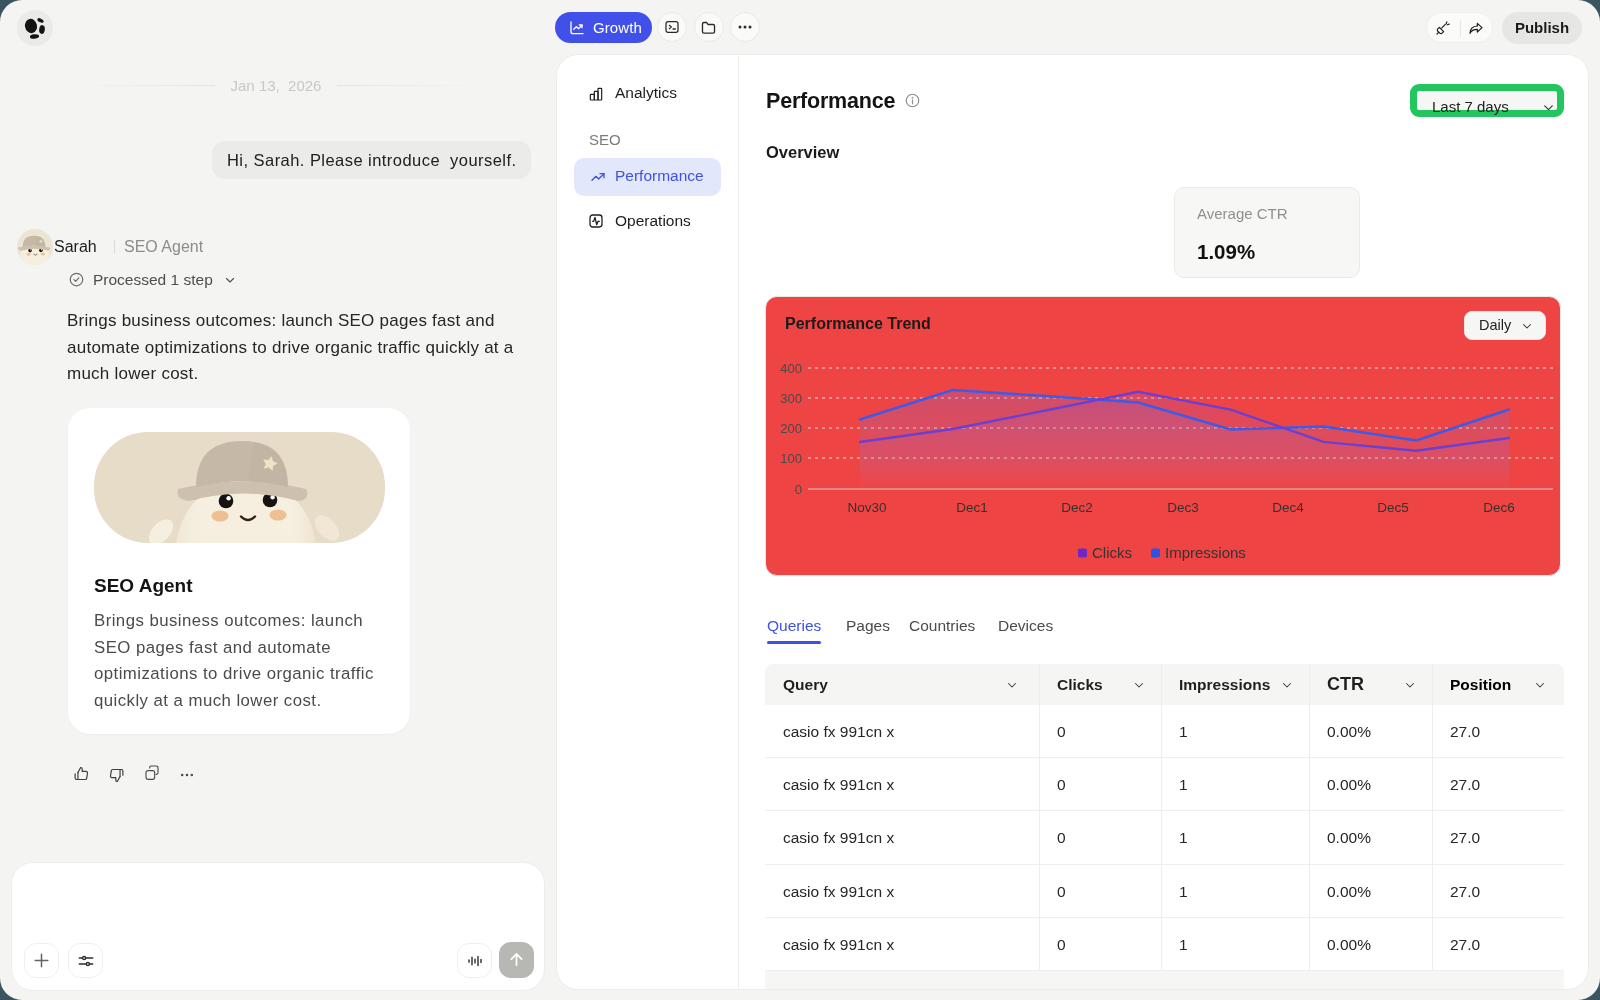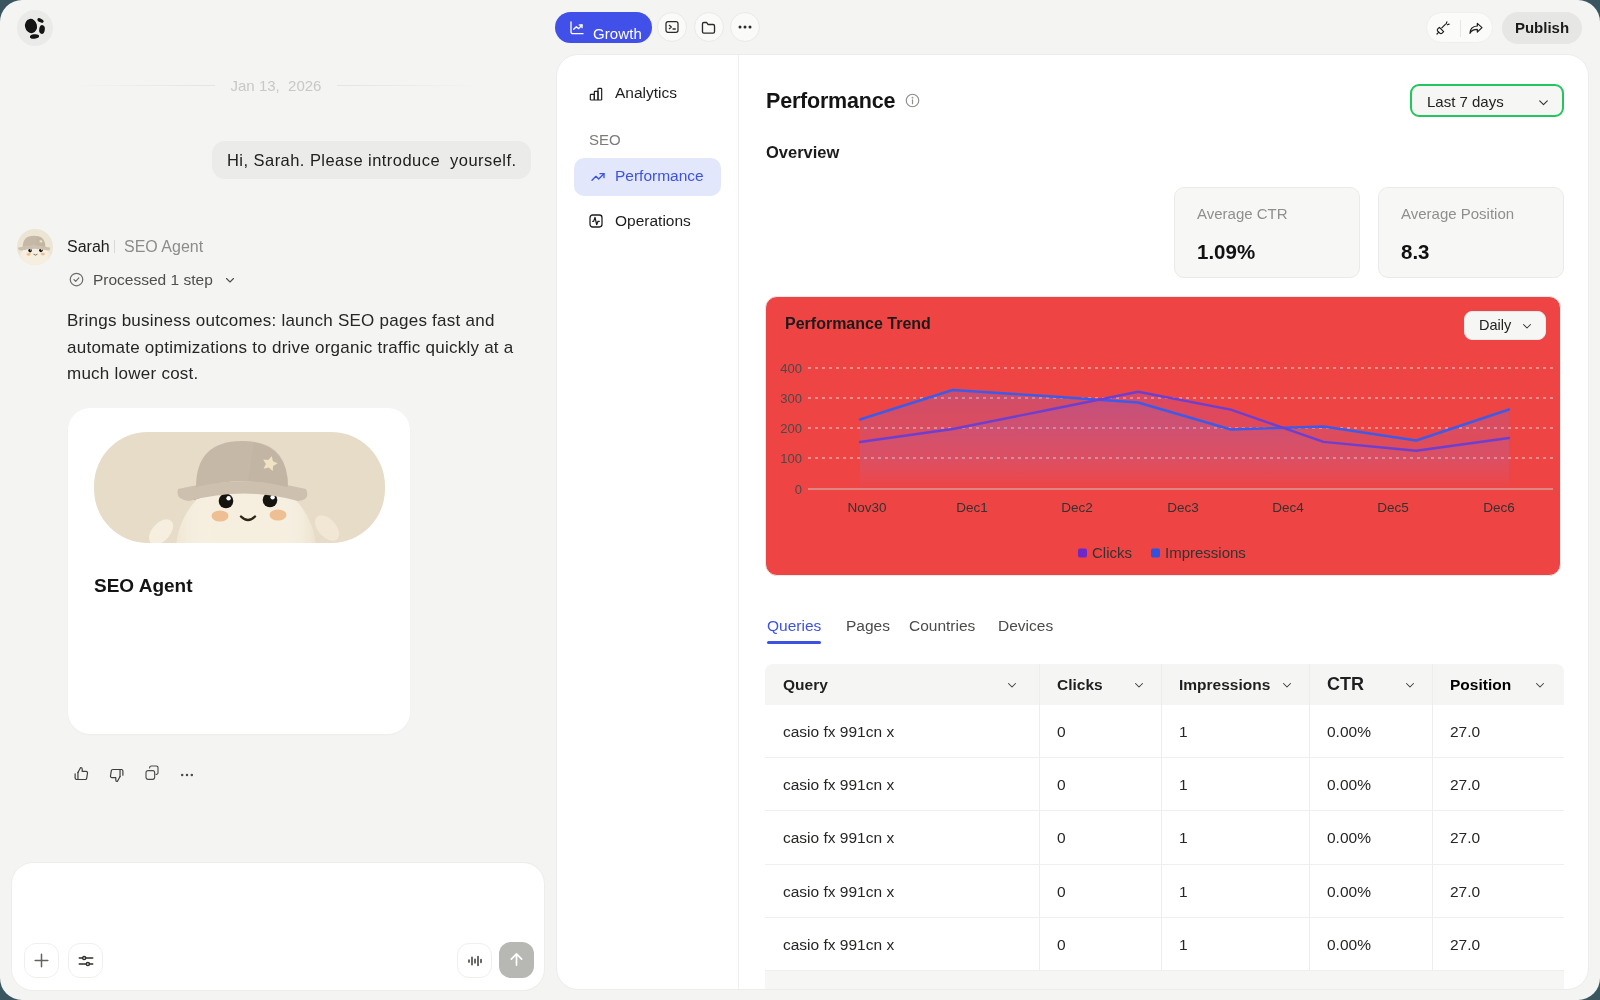--- a/index.html
+++ b/index.html
@@ -22,21 +22,21 @@
     <ellipse cx="11.5" cy="20.5" rx="4.6" ry="2.2" transform="rotate(-6 11.5 20.5)" fill="#141414"></ellipse>
   </svg>
 </div>
 
 <div class="abs" style="left:555px; top:12px; width:97px; height:31px; border-radius:16px; background:#4150E8;">
   <svg width="16" height="16" viewBox="0 0 24 24" fill="none" stroke="#FFFFFF" stroke-width="2" stroke-linecap="round" stroke-linejoin="round" style="position:absolute;left:14px;top:7.5px;">
     <path d="M3 3v14.5a3 3 0 0 0 3 3h15"></path>
     <path d="M7 14l4-4 3.5 3 5-5.5"></path>
     <path d="M15.5 7.5h4v4"></path>
   </svg>
-  <div class="abs" style="left:38px; top:6px; height:43px; line-height:31px; color:#fff; font-size:15px; letter-spacing:0.1px;">Growth</div>
+  <div class="abs" style="left:38px; top:0; height:43px; line-height:31px; color:#fff; font-size:15px; letter-spacing:0.1px;">Growth</div>
 </div>
 
 <div class="abs" style="left:657px; top:12px; width:30px; height:30px; border-radius:50%; background:#FAFAF8; border:1px solid #E9E9E7;">
   <svg width="16" height="16" viewBox="0 0 24 24" fill="none" stroke="#2b2b2b" stroke-width="1.9" stroke-linecap="round" stroke-linejoin="round" style="position:absolute;left:6px;top:6px;">
     <rect x="3" y="4" width="18" height="16" rx="3"></rect>
     <path d="M8 9.5l3 2.5-3 2.5"></path>
     <path d="M13.5 15H17"></path>
   </svg>
 </div>
 <div class="abs" style="left:693.5px; top:12px; width:30px; height:30px; border-radius:50%; background:#FAFAF8; border:1px solid #E9E9E7;">
@@ -74,21 +74,21 @@
 
 <div class="abs" style="left:212px; top:141px; width:319px; height:38px; border-radius:13px; background:#EBEBE9;">
   <div class="abs" style="left:15px; top:0; height:38px; line-height:38px; font-size:16.5px; letter-spacing:0.45px; color:#202020;">Hi, Sarah. Please introduce&nbsp; yourself.</div>
 </div>
 
 <div class="abs" style="left:17px; top:229px; width:36px; height:36px; border-radius:50%; overflow:hidden; background:#EDE5D4;">
   <svg width="36" height="36" viewBox="79 3 146 103">
     <use href="#chara"></use>
   </svg>
 </div>
-<div class="abs" style="left:67px; top:238px; height:17px; line-height:17px; font-size:16px; color:#1d1d1d;">Sarah</div>
+<div class="abs" style="left:54px; top:238px; height:17px; line-height:17px; font-size:16px; color:#1d1d1d;">Sarah</div>
 <div class="abs" style="left:114px; top:240px; width:1px; height:13px; background:#D9D9D6;"></div>
 <div class="abs" style="left:124px; top:238px; height:17px; line-height:17px; font-size:16px; color:#8C8C89;">SEO Agent</div>
 
 <svg width="15" height="15" viewBox="0 0 24 24" fill="none" stroke="#6e6e6b" stroke-width="2" stroke-linecap="round" stroke-linejoin="round" style="position:absolute;left:69px;top:272px;">
   <circle cx="12" cy="12" r="10"></circle>
   <path d="M8 12.2l2.7 2.7 5-5.4"></path>
 </svg>
 <div class="abs" style="left:93px; top:271px; height:17px; line-height:17px; font-size:15.5px; color:#4e4e4c;">Processed 1 step</div>
 <svg width="12" height="12" viewBox="0 0 24 24" fill="none" stroke="#4e4e4c" stroke-width="2.2" stroke-linecap="round" stroke-linejoin="round" style="position:absolute;left:224px;top:274px;">
   <path d="M5 9l7 7 7-7"></path>
@@ -122,20 +122,21 @@
           <path d="M84 57 Q150 42 212 57 Q217 68 204 69 Q150 54 95 69 Q81 68 84 57 Z" fill="#CDC0AF"></path>
           <path d="M102 55 Q102 9 148 9 Q194 9 194 55 Q148 44 102 55 Z" fill="#C6B8A7"></path>
           <path d="M160 9.8 Q194 14 194 55 Q171 49.5 154 48.8 Z" fill="#BFB1A0" opacity="0.4"></path>
           <path d="M176 24 l2.4 4.6 5.1 0.7-3.7 3.7 0.9 5.1-4.7-2.4-4.7 2.4 0.9-5.1-3.7-3.7 5.1-0.7 Z" fill="#EFE3C4" transform="rotate(15 176 31)"></path>
         </g>
       </defs>
       <use href="#chara"></use>
     </svg>
   </div>
   <div class="abs" style="left:26px; top:167px; font-size:19px; font-weight:700; color:#141414;">SEO Agent</div>
+  <div class="abs" style="left:26px; top:200px; width:300px; font-size:16.8px; line-height:26.7px; color:#4b4b49; letter-spacing:0.45px;">Brings business outcomes: launch<br>SEO pages fast and automate<br>optimizations to drive organic traffic<br>quickly at a much lower cost.</div>
 </div>
 
 <svg width="17" height="17" viewBox="0 0 24 24" fill="none" stroke="#3f3f3d" stroke-width="1.7" stroke-linecap="round" stroke-linejoin="round" style="position:absolute;left:73px;top:765px;">
   <path d="M7 10.5v10"></path>
       <path d="M3 12.5v6a2 2 0 0 0 2 2h2"></path>
   <path d="M7 10.5l3.8-7a2.3 2.3 0 0 1 2.2 2.3V9h5.5a2 2 0 0 1 2 2.3l-1.2 7.5a2 2 0 0 1-2 1.7H7"></path>
 </svg>
 <svg width="17" height="17" viewBox="0 0 24 24" fill="none" stroke="#3f3f3d" stroke-width="1.7" stroke-linecap="round" stroke-linejoin="round" style="position:absolute;left:108px;top:767px;">
   <g transform="rotate(180 12 12)">
   <path d="M7 10.5v10"></path>
@@ -202,35 +203,31 @@
     <path d="M17 12.5h-2l-2 5-2.5-11-2 6H7"></path>
   </svg>
   <div class="abs" style="left:58px; top:157px; font-size:15.5px; color:#1d1d1d;">Operations</div>
 
   <div class="abs" style="left:209px; top:34px; font-size:21.5px; font-weight:700; color:#141414; letter-spacing:-0.2px;">Performance</div>
   <svg width="15" height="15" viewBox="0 0 24 24" fill="none" stroke="#8e8e8b" stroke-width="1.9" stroke-linecap="round" style="position:absolute;left:348px;top:38px;">
     <circle cx="12" cy="12" r="10"></circle>
         <path d="M12 11v6"></path>
         <circle cx="12" cy="7.5" r="0.5" fill="#8e8e8b"></circle>
   </svg>
-  <div class="abs" style="left:853px; top:29px; width:154px; height:33px; background:#F6F6F4; border:2px solid #22c55e; border-radius:9px;">
+  <div class="abs" style="left:853px; top:29px; width:154px; height:33px; background:#F6F6F4; border:7px solid #22c55e; border-radius:9px;">
     <div class="abs" style="left:15px; top:0; height:31px; line-height:31px; font-size:15px; color:#222;">Last 7 days</div>
     <svg width="13" height="13" viewBox="0 0 24 24" fill="none" stroke="#333" stroke-width="2.1" stroke-linecap="round" stroke-linejoin="round" style="position:absolute;left:125px;top:10px;">
           <path d="M5 9l7 7 7-7"></path>
         </svg>
   </div>
   <div class="abs" style="left:209px; top:88px; font-size:16.5px; font-weight:700; color:#1b1b1b;">Overview</div>
 
   <div class="abs" style="left:617px; top:132px; width:186px; height:91px; background:#F7F7F6; border:1px solid #EAEAE8; border-radius:10px;">
     <div class="abs" style="left:22px; top:17px; font-size:15px; color:#8f8f8c;">Average CTR</div>
     <div class="abs" style="left:22px; top:52px; font-size:20.5px; font-weight:700; color:#111;">1.09%</div>
-  </div>
-  <div class="abs" style="left:821px; top:132px; width:186px; height:91px; background:#F7F7F6; border:1px solid #EAEAE8; border-radius:10px;">
-    <div class="abs" style="left:22px; top:17px; font-size:15px; color:#8f8f8c;">Average Position</div>
-    <div class="abs" style="left:22px; top:52px; font-size:20.5px; font-weight:700; color:#111;">8.3</div>
   </div>
 
   <div class="abs" style="left:208px; top:241px; width:796px; height:280px; background:#ef4444; border:1px solid #EAEAE8; border-radius:12px;">
     <div class="abs" style="left:19px; top:18px; font-size:16px; font-weight:700; color:#1b1b1b;">Performance Trend</div>
     <div class="abs" style="left:698px; top:14px; width:82px; height:29px; background:#F6F6F4; border:1px solid #E7E7E5; border-radius:8px;">
       <div class="abs" style="left:14px; top:0; height:27px; line-height:27px; font-size:14.5px; color:#222;">Daily</div>
       <svg width="12" height="12" viewBox="0 0 24 24" fill="none" stroke="#333" stroke-width="2.1" stroke-linecap="round" stroke-linejoin="round" style="position:absolute;left:56px;top:8px;">
             <path d="M5 9l7 7 7-7"></path>
           </svg>
     </div>

